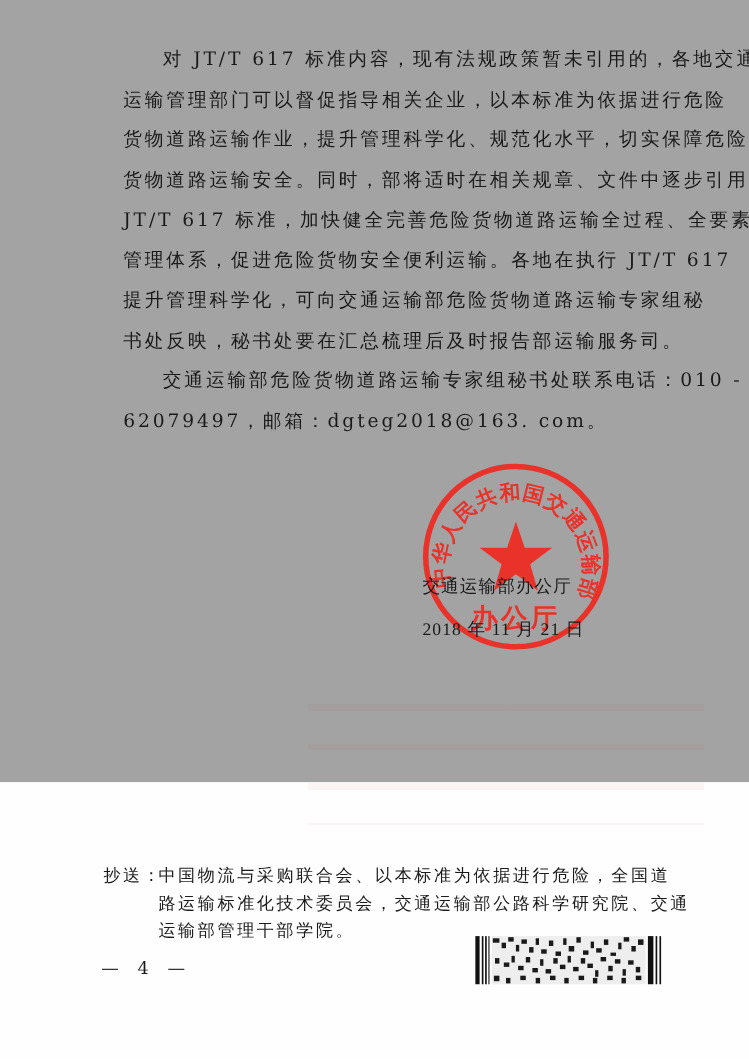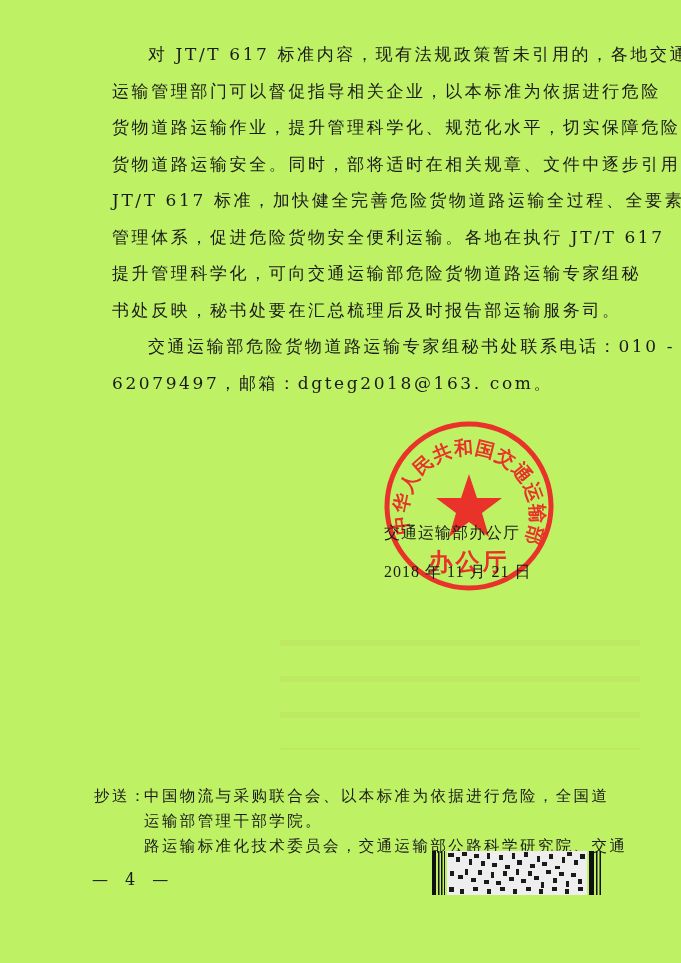--- a/index.html
+++ b/index.html
@@ -1,20 +1,20 @@
 <!DOCTYPE html>
 <html><head>
 <meta charset="utf-8">
 <style>
   html, body { margin:0; padding:0; }
   body {
     width:681px; height:963px; background:#fefefe; position:relative; overflow:hidden;
     font-family: "DejaVu Serif", "Liberation Serif", serif; color:#1a1a1a;
   }
-  .page { position:absolute; left:0; top:0; width:681px; height:963px; background:#bef264; }
+  .page { position:absolute; left:0; top:0; width:681px; height:711px; background:#a3a3a3; }
   .body-text { position:absolute; left:112px; top:36px; width:520px; font-size:17px; line-height:36.5px; letter-spacing:2.6px; text-align:justify; }
   .para { margin:0; text-indent:36px; }
   .line { display:block; white-space:nowrap; }
   .stamp { position:absolute; left:381px; top:418px; width:176px; height:176px; }
   .issuer { position:absolute; left:384px; top:523px; font-size:16px; letter-spacing:1px; white-space:nowrap; }
   .date { position:absolute; left:384px; top:562px; font-size:16px; letter-spacing:1px; white-space:nowrap;font-family:Liberation Serif, serif; }
   .public { position:absolute; left:113px; top:603px; font-size:17px; letter-spacing:2px; white-space:nowrap; }
   .cc { position:absolute; left:94px; top:784px; font-size:15.5px; line-height:25px; letter-spacing:2.4px; }
   .cc-label { position:absolute; left:0; top:0; white-space:nowrap; }
   .cc-body { position:absolute; left:50px; top:0; width:500px; }
@@ -61,22 +61,22 @@
   </svg>
 
   <div class="issuer">交通运输部办公厅</div>
   <div class="date">2018 年 11 月 21 日</div>
 
 
   <div class="cc">
     <span class="cc-label">抄送：</span>
     <div class="cc-body">
       <span>中国物流与采购联合会、以本标准为依据进行危险，全国道</span>
+      <span>路运输标准化技术委员会，交通运输部公路科学研究院、交通</span>
       <span>运输部管理干部学院。</span>
-      <span>路运输标准化技术委员会，交通运输部公路科学研究院、交通</span>
     </div>
   </div>
 
   <div class="page-num">— 4 —</div>
 
   <svg class="barcode" viewBox="0 0 170 44">
     <rect x="0" y="0" width="4" height="44" fill="#111"></rect>
     <rect x="6" y="0" width="1.5" height="44" fill="#111"></rect>
     <rect x="9" y="0" width="1.5" height="44" fill="#111"></rect>
     <rect x="12" y="0" width="1" height="44" fill="#111"></rect>

